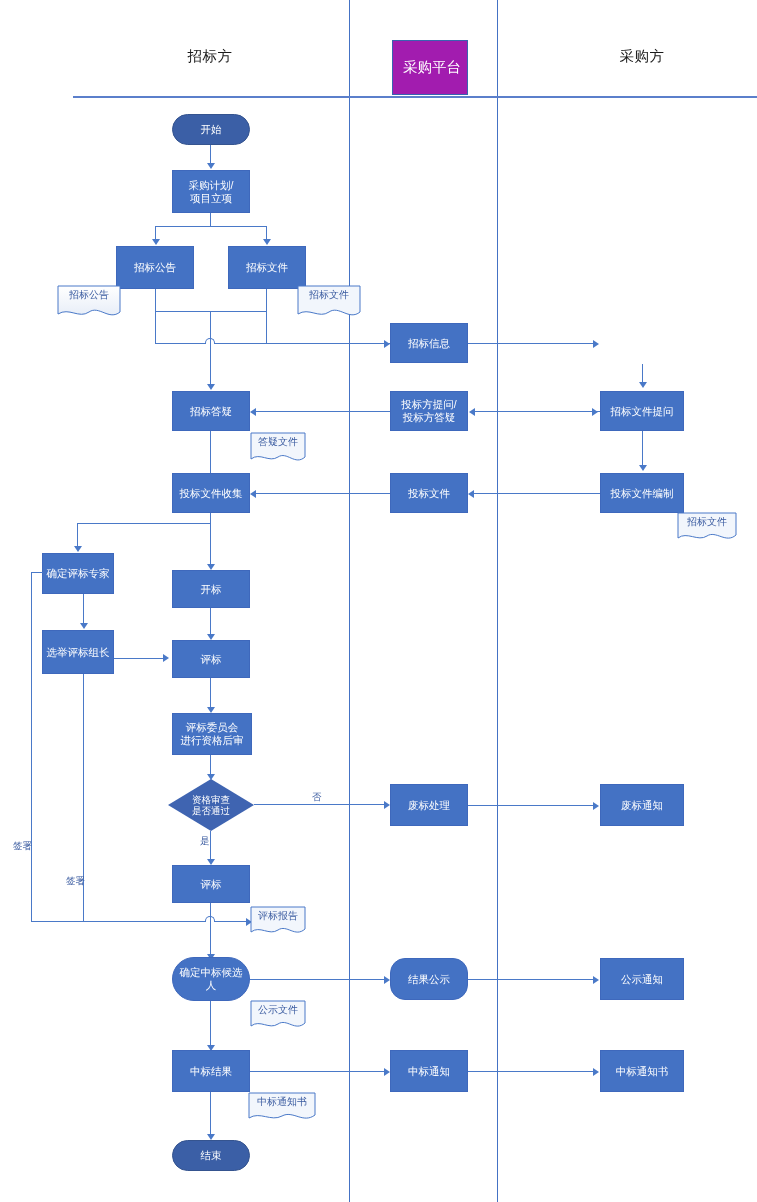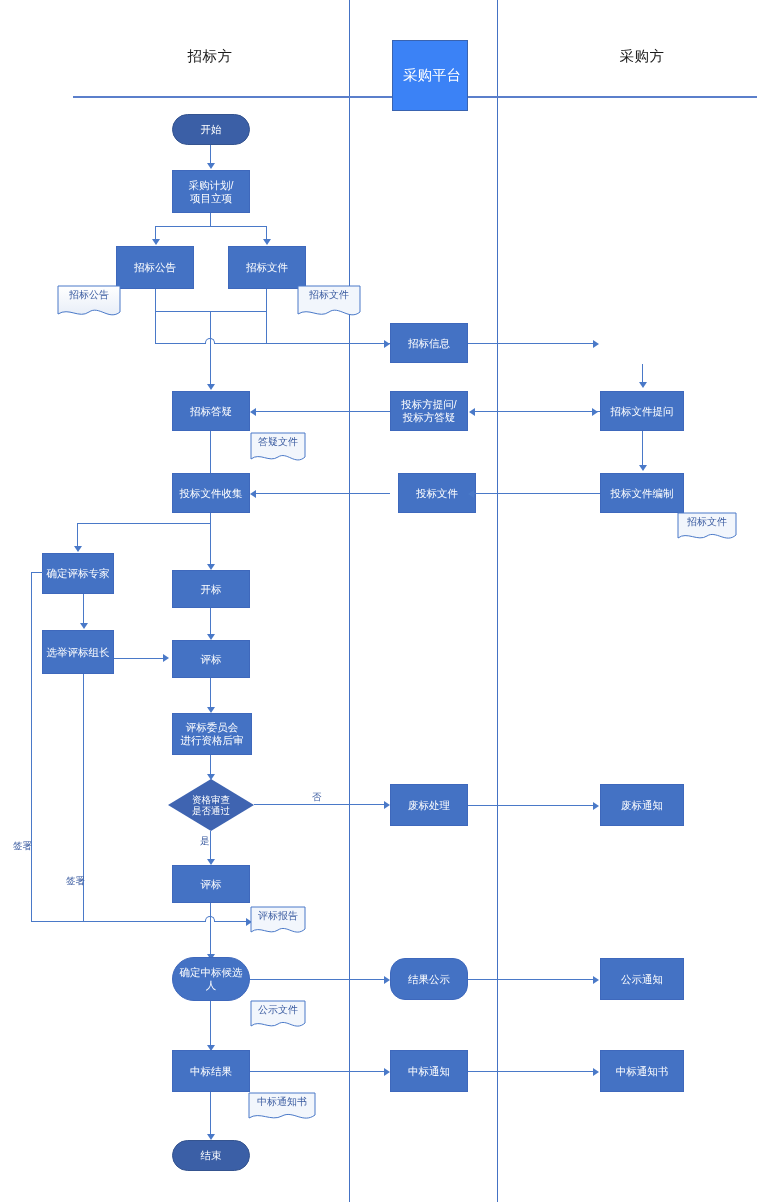--- a/index.html
+++ b/index.html
@@ -28,24 +28,24 @@
   }
   .lane-title {
     position: absolute;
     font-size: 14.5px;
     color: #1a1a1a;
     text-align: center;
     white-space: nowrap;
     letter-spacing: .5px;
   }
   .lane-title.boxed {
-    background: #3b82f6;
+    background: #a21caf;
     color: #ffffff;
     border: 1px solid #3963B0;
-    padding: 25px 10px;
+    padding: 17px 10px;
     letter-spacing: 0;
   }
   
   .node {
     position: absolute;
     background: #4472C4;
     border: 1px solid #3E68BC;
     color: #ffffff;
     font-size: 10.5px;
     line-height: 13px;
@@ -284,21 +284,21 @@
   </div>
 
   <div class="vline" style="left:210px; top:1092px; height:43px;"></div>
   <div class="arrow down" style="left:206.5px; top:1134px;"></div>
 
   <div class="node terminal" style="left:172px; top:1140px; width:78px; height:31px;">结束</div>
 
   <div class="node" style="left:390px; top:323px; width:78px; height:40px;">招标信息</div>
   <div class="node" style="left:390px; top:391px; width:78px; height:40px;">投标方提问/
 投标方答疑</div>
-  <div class="node" style="left:390px; top:473px; width:78px; height:40px;margin-left:8px;">投标文件</div>
+  <div class="node" style="left:390px; top:473px; width:78px; height:40px;">投标文件</div>
   <div class="node" style="left:390px; top:784px; width:78px; height:42px;">废标处理</div>
   <div class="node" style="left:390px; top:958px; width:78px; height:42px;border-radius:15px;">结果公示</div>
   <div class="node" style="left:390px; top:1050px; width:78px; height:42px;">中标通知</div>
 
   <div class="node" style="left:600px; top:391px; width:84px; height:40px;">招标文件提问</div>
   <div class="node" style="left:600px; top:473px; width:84px; height:40px;">投标文件编制</div>
   <div class="node" style="left:600px; top:784px; width:84px; height:42px;">废标通知</div>
   <div class="node" style="left:600px; top:958px; width:84px; height:42px;">公示通知</div>
   <div class="node" style="left:600px; top:1050px; width:84px; height:42px;">中标通知书</div>
 

